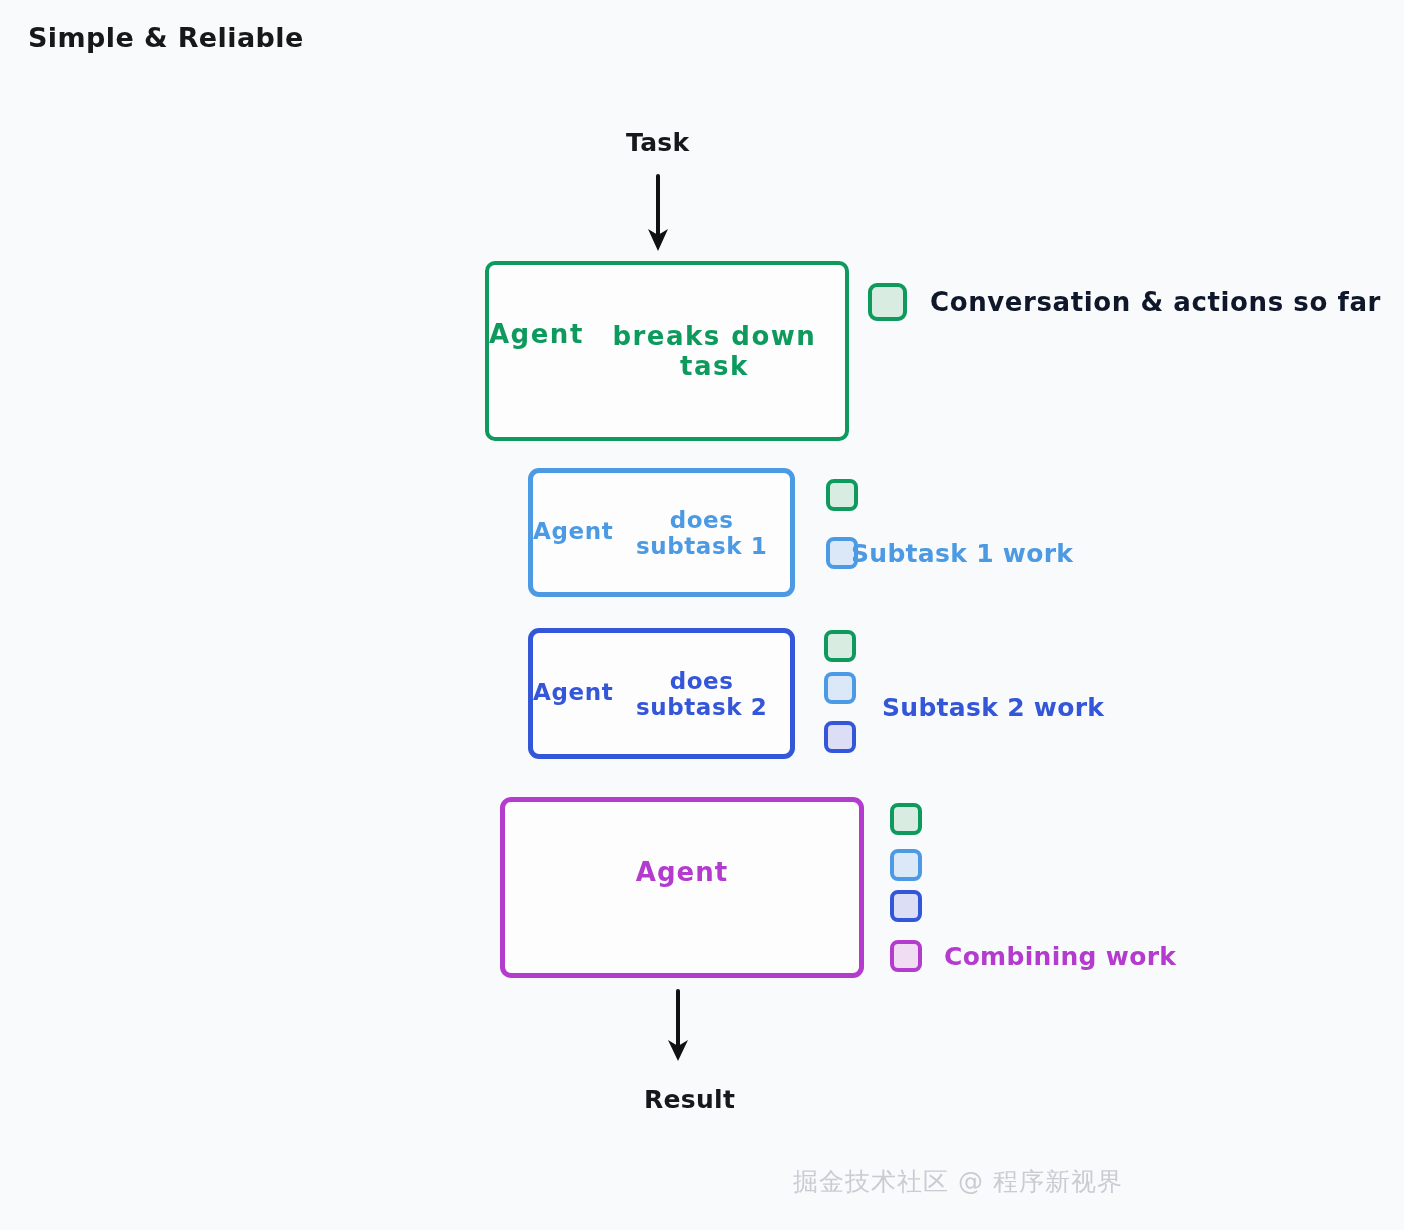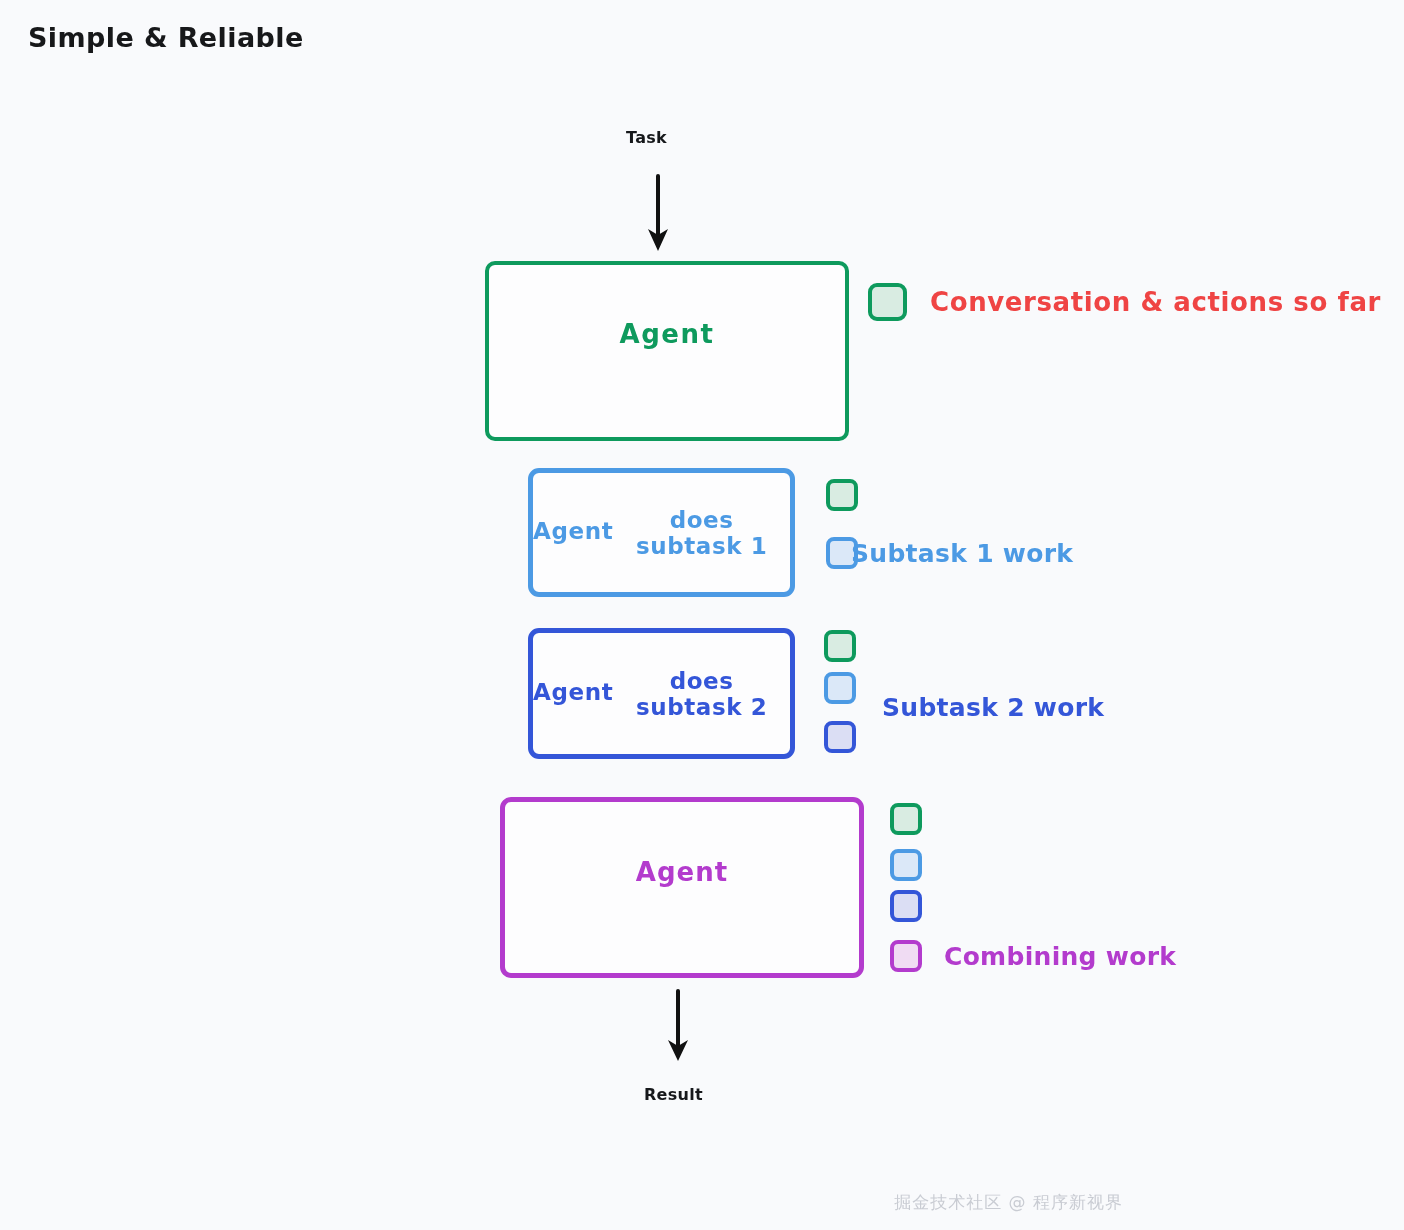--- a/index.html
+++ b/index.html
@@ -30,21 +30,21 @@
     font-size: 27px;
     font-weight: 700;
     color: #17181a;
     letter-spacing: 0.4px;
   }
 
   
   .endpoint-label {
     position: absolute;
     font-family: "DejaVu Sans", sans-serif;
-    font-size: 16px;
+    font-size: 25px;
     font-weight: 700;
     color: #16181b;
     letter-spacing: 0.3px;
     white-space: nowrap;
   }
   .endpoint-label.task { left: 626px; top: 128px; }
   .endpoint-label.result { left: 644px; top: 1085px; }
 
   
   .arrow-svg {
@@ -154,23 +154,23 @@
     font-weight: 700;
     white-space: nowrap;
   }
   .legend-label.lg { font-size: 26px; letter-spacing: 0.6px; }
   .legend-label.md { font-size: 25px; letter-spacing: 0.3px; }
 
   
   .watermark {
     position: absolute;
     right: 26px;
-    bottom: 16px;
-    font-family: "DejaVu Sans", sans-serif;
-    font-size: 17px;
+    bottom: 32px;
+    font-family: "DejaVu Sans", sans-serif;
+    font-size: 25px;
     color: #c9ccd3;
     letter-spacing: 1px;
     white-space: nowrap;
   }
 </style>
 </head>
 <body>
 
 <div class="canvas">
 
@@ -178,24 +178,25 @@
 
   <div class="endpoint-label task">Task</div>
 
   <svg class="arrow-svg top" width="44" height="84" viewBox="0 0 44 84">
     <line x1="22" y1="4" x2="22" y2="62" stroke="#111111" stroke-width="4" stroke-linecap="round"></line>
     <path d="M22 79 L12 57 L22 63 L32 57 Z" fill="#111111"></path>
   </svg>
 
   <div class="agent-box box-breakdown">
     <span class="line-top">Agent</span>
+    <span class="line-bottom">breaks down task</span>
   </div>
 
   <div class="swatch swatch-big" style="left:868px; top:283px; border-color:#0e9a5d; background:#d9ece2;"></div>
-  <div class="legend-label lg" style="left:930px; top:287px; color:#ef4444;">Conversation &amp; actions so far</div>
+  <div class="legend-label lg" style="left:930px; top:287px; color:#0f172a;">Conversation &amp; actions so far</div>
 
   <div class="agent-box box-subtask1">
     <span class="line-top">Agent</span>
     <span class="line-bottom">does subtask 1</span>
   </div>
 
   <div class="swatch swatch-sm" style="left:826px; top:479px; border-color:#0e9a5d; background:#d9ece2;"></div>
   <div class="swatch swatch-sm" style="left:826px; top:537px; border-color:#4c9ae4; background:#dbe8f8;"></div>
   <div class="legend-label md" style="left:851px; top:539px; color:#4c9ae4;">Subtask 1 work</div>
 

